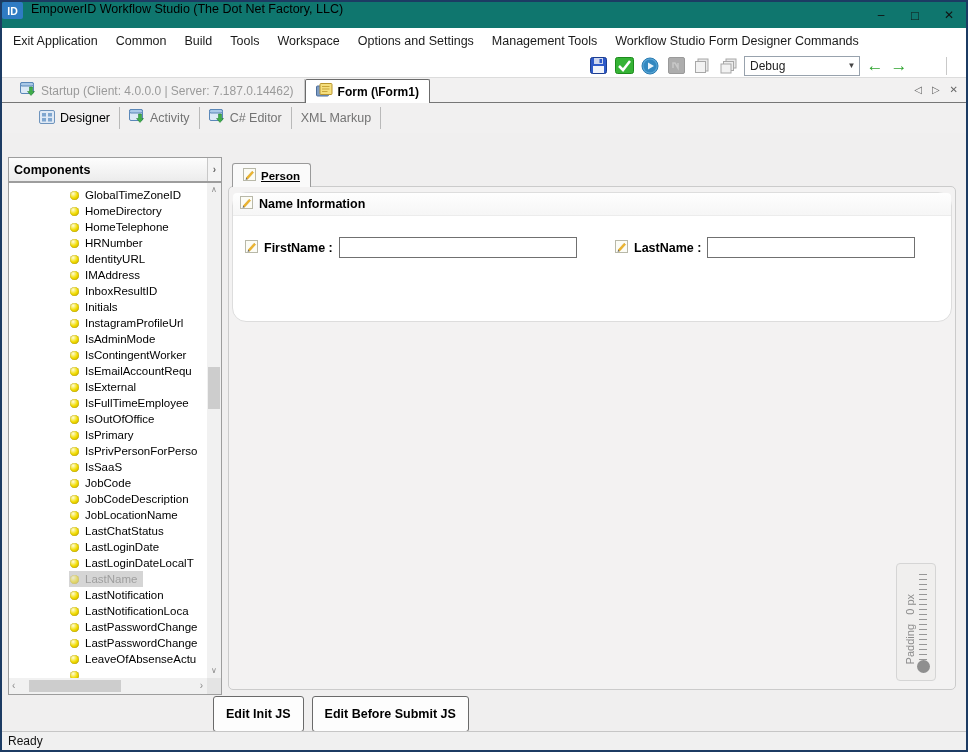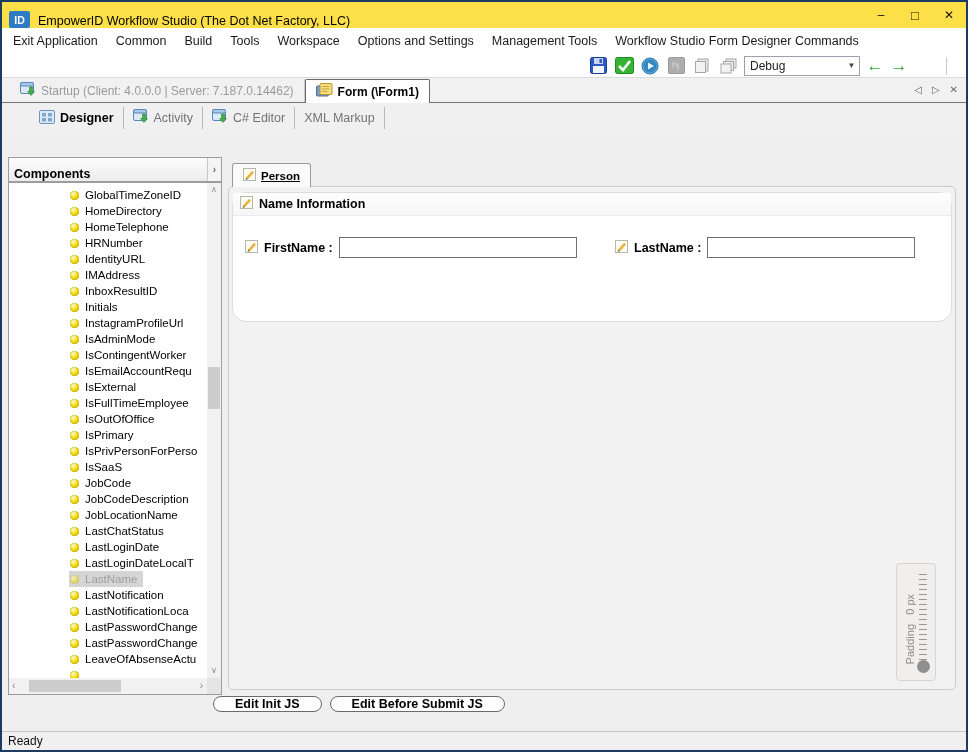--- a/index.html
+++ b/index.html
@@ -5,21 +5,21 @@
   * { margin:0; padding:0; box-sizing:border-box; }
   html,body { background:#cfcfcf; }
   body { font-family:"Liberation Sans", sans-serif; }
 
   .window{
     position:relative; width:968px; height:752px;
     border:2px solid #1c3b63; background:#ffffff; overflow:hidden;
   }
 
   
-  .titlebar{ height:26px; display:flex; align-items:flex-end; padding-left:7px; background:#fde047; }
+  .titlebar{ height:26px; display:flex; align-items:flex-start; background:#0f766e; }
   .app-badge{ width:21px; height:17px; background:#2f7bc3; color:#fff; font-weight:bold;
     font-size:10.5px; display:flex; align-items:center; justify-content:center; border-radius:2px; }
   .title-text{ margin-left:8px; font-size:12.5px; color:#000; }
   .win-controls{ margin-left:auto; display:flex; height:100%; }
   .win-btn{ width:34px; display:flex; align-items:center; justify-content:center; font-size:12px; color:#111; }
   .win-btn.max{ font-size:13px; }
 
   
   .menubar{ height:26px; display:flex; align-items:center; padding-left:2px; background:#fff;
     font-size:12.5px; color:#1a1a1a; }
@@ -42,29 +42,29 @@
   .doctab.inactive{ color:#9a9a9a; border-right:1px solid #c9c9c9; }
   .doctab.active{ background:#fff; border:1px solid #6b6b6b; border-bottom:none; font-weight:bold;
     color:#000; border-radius:2px 2px 0 0; margin-bottom:-1px; height:24px; position:relative; z-index:1; }
   .tabnav{ position:absolute; right:8px; top:6px; display:flex; gap:10px; color:#666; font-size:10px; }
   .tabnav span{ cursor:default; }
 
   
   .viewtabs{ height:30px; background:#f1f0f0; display:flex; align-items:center; padding-left:28px; }
   .viewtab{ display:flex; align-items:center; gap:5px; font-size:12.5px; color:#737373;
     padding:0 9px; height:22px; border-right:1px solid #b9b9b9; white-space:nowrap; }
-  .viewtab.active{ color:#000; font-weight:bold; }
+  .viewtab.active{ color:#000; font-weight:normal; }
 
   
   .main-region{ position:absolute; top:131px; left:0; width:964px; height:598px; background:#f0efef; }
 
   
   .comp-header{ position:absolute; left:6px; top:24px; width:214px; height:25px;
     background:linear-gradient(#fdfdfd,#ececec); border:1px solid #9d9d9d;
-    display:flex; align-items:flex-end; font-weight:bold; font-size:12.5px; padding-left:5px; color:#000; }
+    display:flex; align-items:center; font-weight:bold; font-size:12.5px; padding-left:5px; color:#000; }
   .comp-expander{ margin-left:auto; width:14px; height:100%; border-left:1px solid #c8c8c8;
     display:flex; align-items:center; justify-content:center; color:#666; font-size:10px; background:#f4f4f4; }
   .comp-list{ position:absolute; left:6px; top:49px; width:214px; height:513px; background:#fff;
     border:1px solid #9d9d9d; }
   .comp-rows{ position:absolute; left:0; top:0; right:14px; bottom:16px; overflow:hidden; padding:4px 0 0 60px; }
   .comp-item{ display:flex; align-items:center; gap:6px; height:16px; width:max-content;
     padding:0 6px 0 1px; font-size:11.5px; color:#000; white-space:nowrap; }
   .dot{ width:9px; height:9px; border-radius:50%; flex:none;
     background:radial-gradient(circle at 35% 30%, #fffdd8, #f2dc00 50%, #bfa300);
     box-shadow:inset 0 0 1px #8a7a00; }
@@ -109,22 +109,22 @@
     background:repeating-linear-gradient(to bottom,#979797 0 1px, transparent 1px 5px); }
   .pad-knob{ position:absolute; right:5px; bottom:7px; width:13px; height:13px;
     border-radius:50%; background:#8f8f8f; }
   .vtext{ writing-mode:vertical-rl; transform:rotate(180deg); position:absolute;
     color:#8c8c8c; font-size:11px; white-space:nowrap; }
   .pad-value{ left:7px; top:30px; }
   .pad-label{ left:7px; top:60px; }
 
   
   .bottom-buttons{ position:absolute; left:211px; top:563px; display:flex; gap:8px; }
-  .js-btn{ height:16px; padding:0 21px; background:#fdfdfd; border:1px solid #6a6a6a;
-    border-radius:9px; font-weight:bold; font-size:12.5px; color:#000; font-family:inherit; }
+  .js-btn{ height:36px; padding:0 12px; background:#fdfdfd; border:1px solid #6a6a6a;
+    border-radius:3px; font-weight:bold; font-size:12.5px; color:#000; font-family:inherit; }
 
   
   .statusbar{ position:absolute; left:0; bottom:0; width:964px; height:19px; background:#f0f0f0;
     border-top:1px solid #c6c6c6; display:flex; align-items:center; padding-left:6px;
     font-size:12px; color:#111; }
 </style>
 </head>
 <body>
 
 <div class="window">

